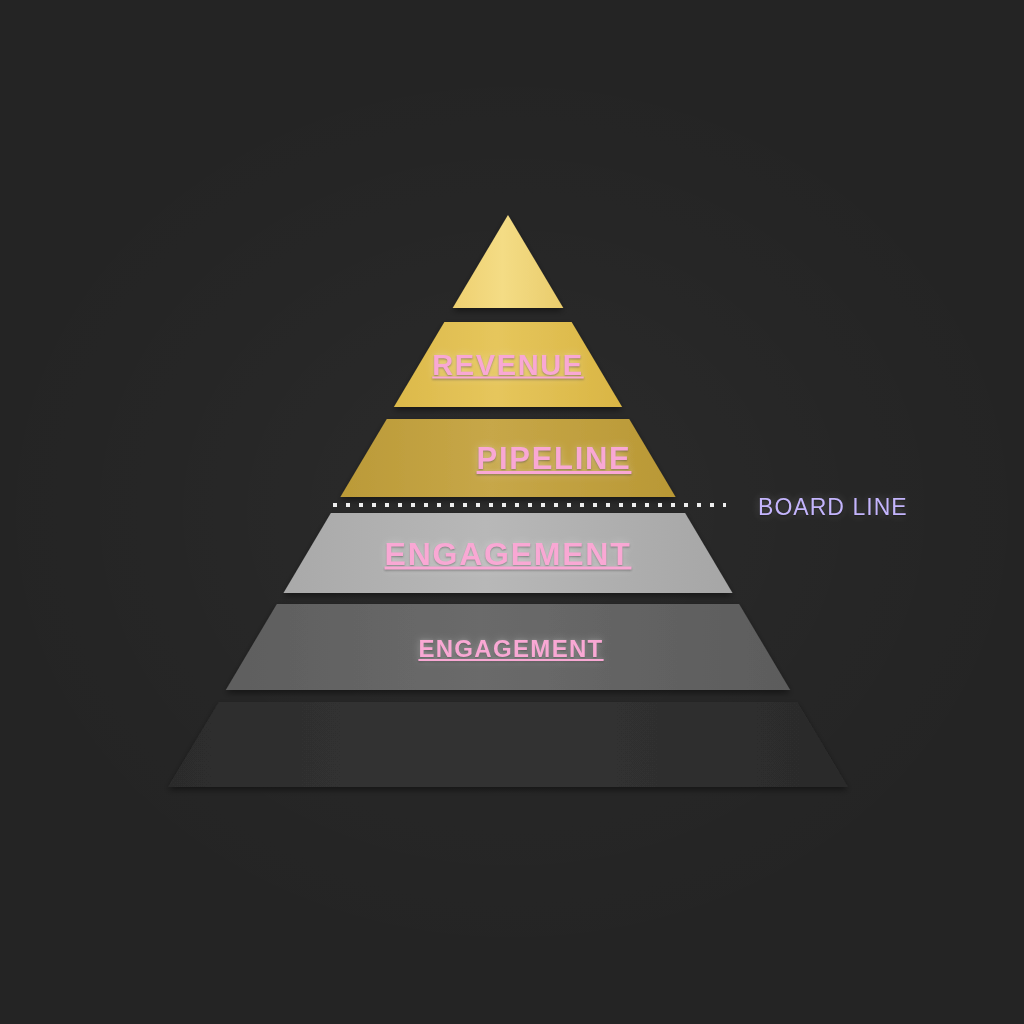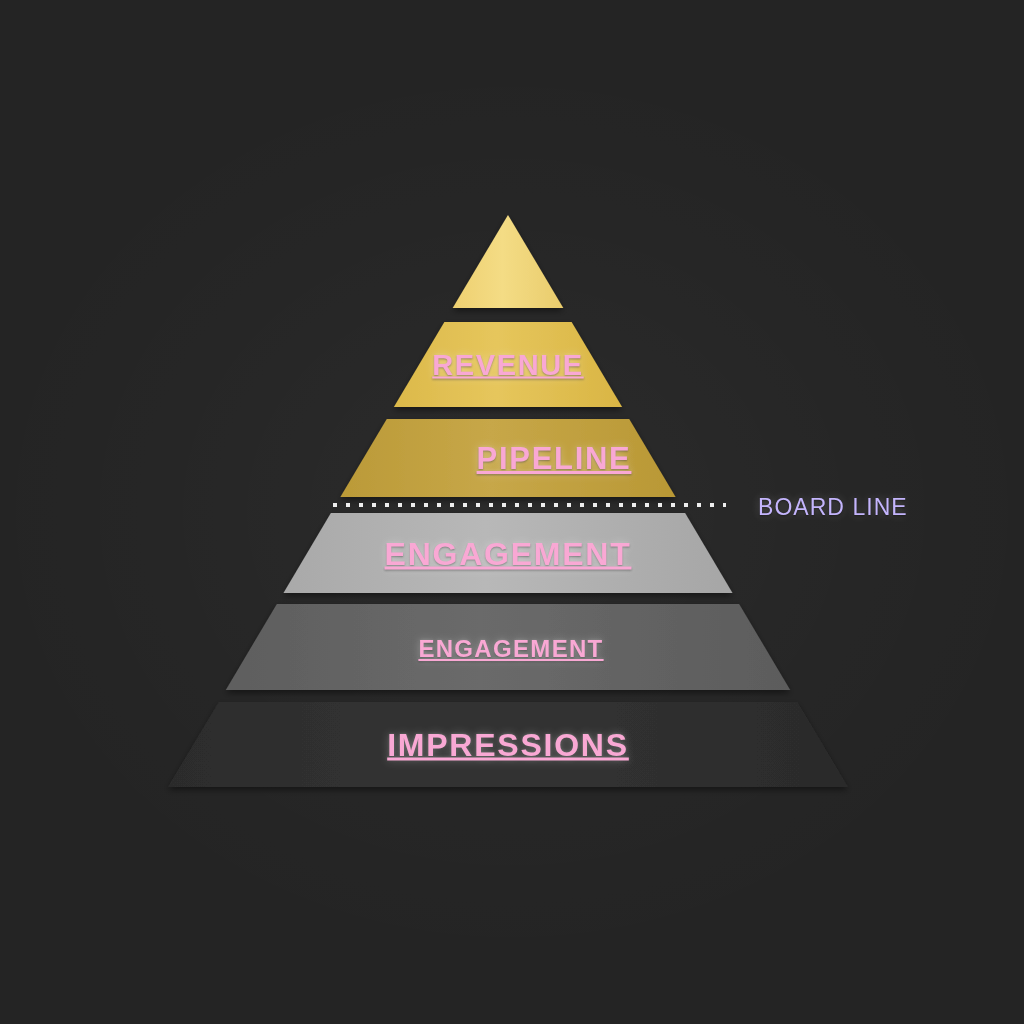--- a/index.html
+++ b/index.html
@@ -134,17 +134,16 @@
   </svg>
 
   <div class="tier-label" style="left:508px; top:365px; font-size:29px;">REVENUE</div>
 
   <div class="tier-label" style="left:511px; top:459px; font-size:31px;margin-left:43px;">PIPELINE</div>
 
   <div class="tier-label" style="left:508px; top:554px; font-size:32px;">ENGAGEMENT</div>
 
   <div class="tier-label" style="left:511px; top:649px; font-size:24px;">ENGAGEMENT</div>
 
-  <div class="tier-label" style="left:508px; top:745px; font-size:32px;">IMPRESSIONS</div>
 
   <div id="board-line-label">BOARD LINE</div>
 
 </div>
 
 </body></html>

